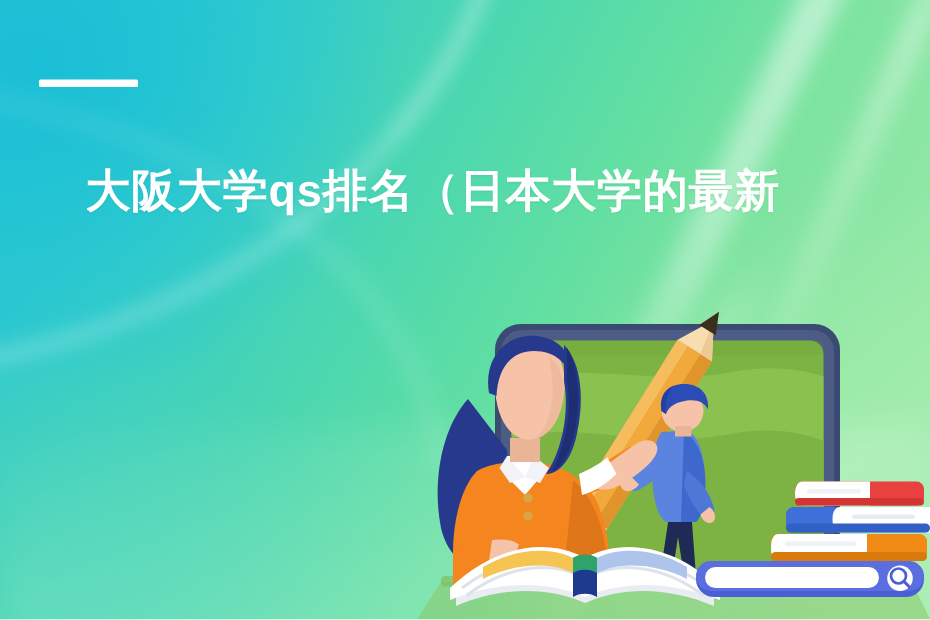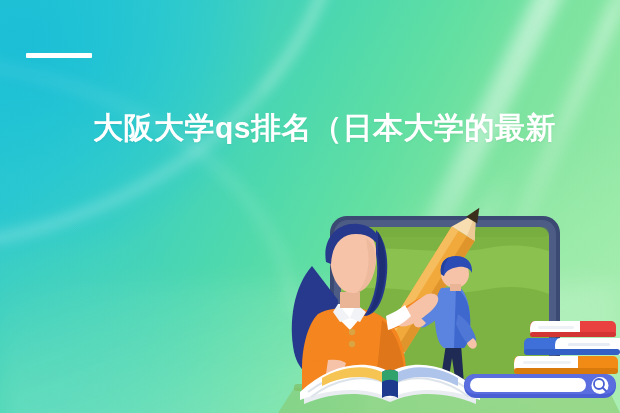--- a/index.html
+++ b/index.html
@@ -135,21 +135,20 @@
     top: 108px;
     width: 520px;
     color: #ffffff;
     font-size: 30px;
     font-weight: bold;
     line-height: 40px;
     letter-spacing: 0.5px;
     white-space: nowrap;
     overflow: hidden;
     text-shadow: 0 1px 2px rgba(0,0,0,0.06);
-    margin-left: 36px;
   }
 
   
   #illustration {
     position: absolute;
     left: 278px;
     top: 196px;
     width: 342px;
     height: 217px;
   }

